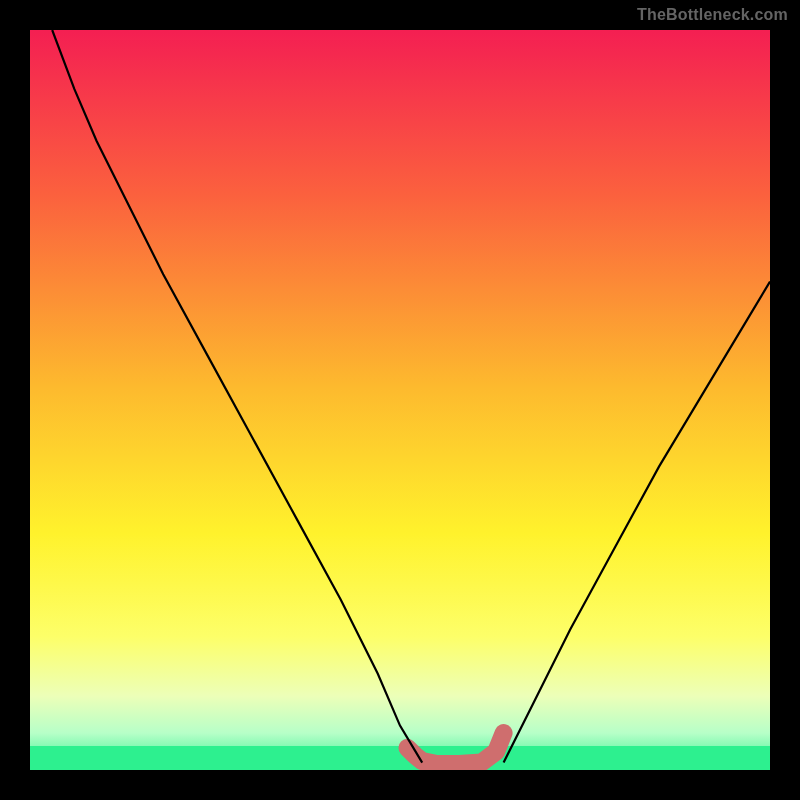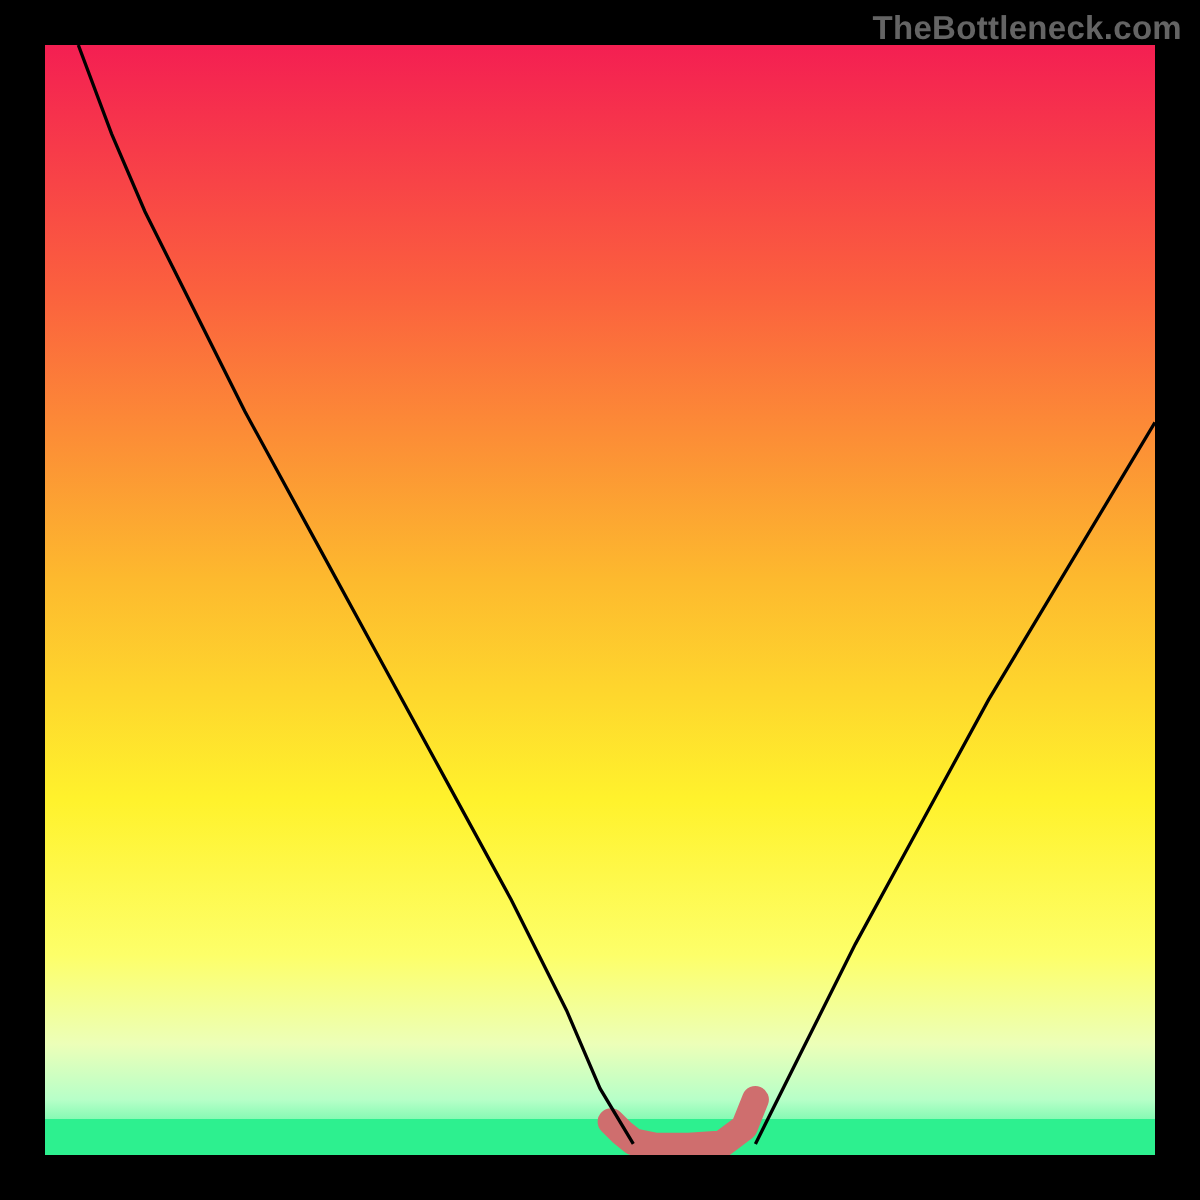--- a/index.html
+++ b/index.html
@@ -8,21 +8,21 @@
     position: relative;
     width: 800px;
     height: 800px;
     background: #000;
   }
   .watermark {
     position: absolute;
     top: 6px;
     right: 12px;
     font-family: Arial, Helvetica, sans-serif;
-    font-size: 22px;
+    font-size: 16px;
     font-weight: 600;
     color: #646464;
     letter-spacing: 0.2px;
     z-index: 10;
   }
   .plot {
     position: absolute;
     left: 30px;
     top: 30px;
     width: 740px;

